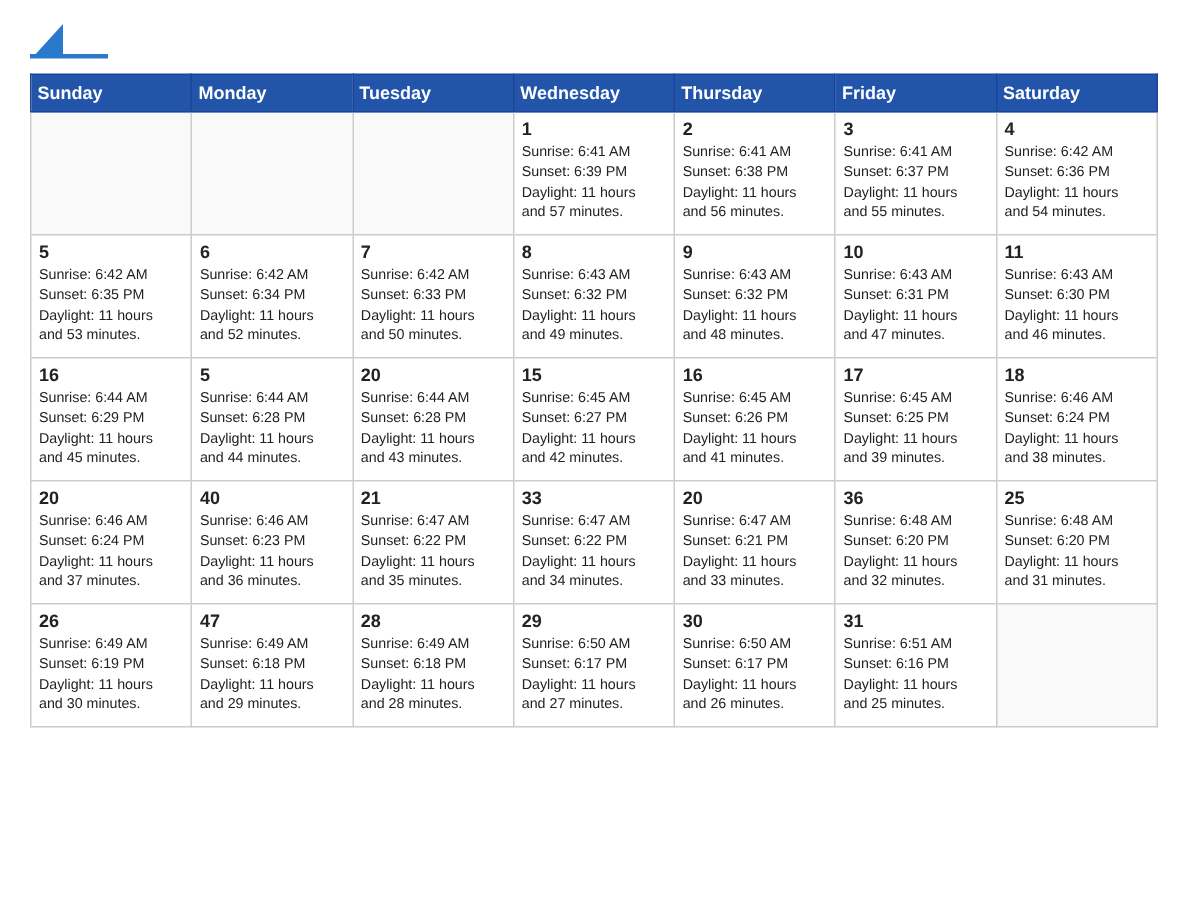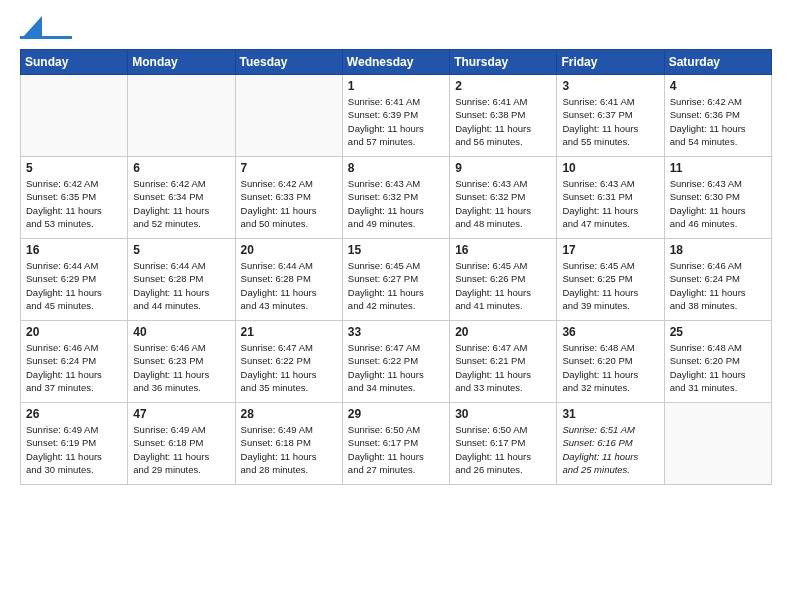--- a/index.html
+++ b/index.html
@@ -333,21 +333,21 @@
           </td>
           <td>
             <div class="day-number">30</div>
             <div class="day-info" style="white-space: pre-line;">Sunrise: 6:50 AM
 Sunset: 6:17 PM
 Daylight: 11 hours
 and 26 minutes.</div>
           </td>
           <td>
             <div class="day-number">31</div>
-            <div class="day-info" style="white-space: pre-line; font-style: italic;">Sunrise: 6:51 AM
+            <div class="day-info" style="white-space: pre-line;">Sunrise: 6:51 AM
 Sunset: 6:16 PM
 Daylight: 11 hours
 and 25 minutes.</div>
           </td>
           <td class="empty"></td>
         </tr>
       </tbody>
   </table>
 </div>
 

